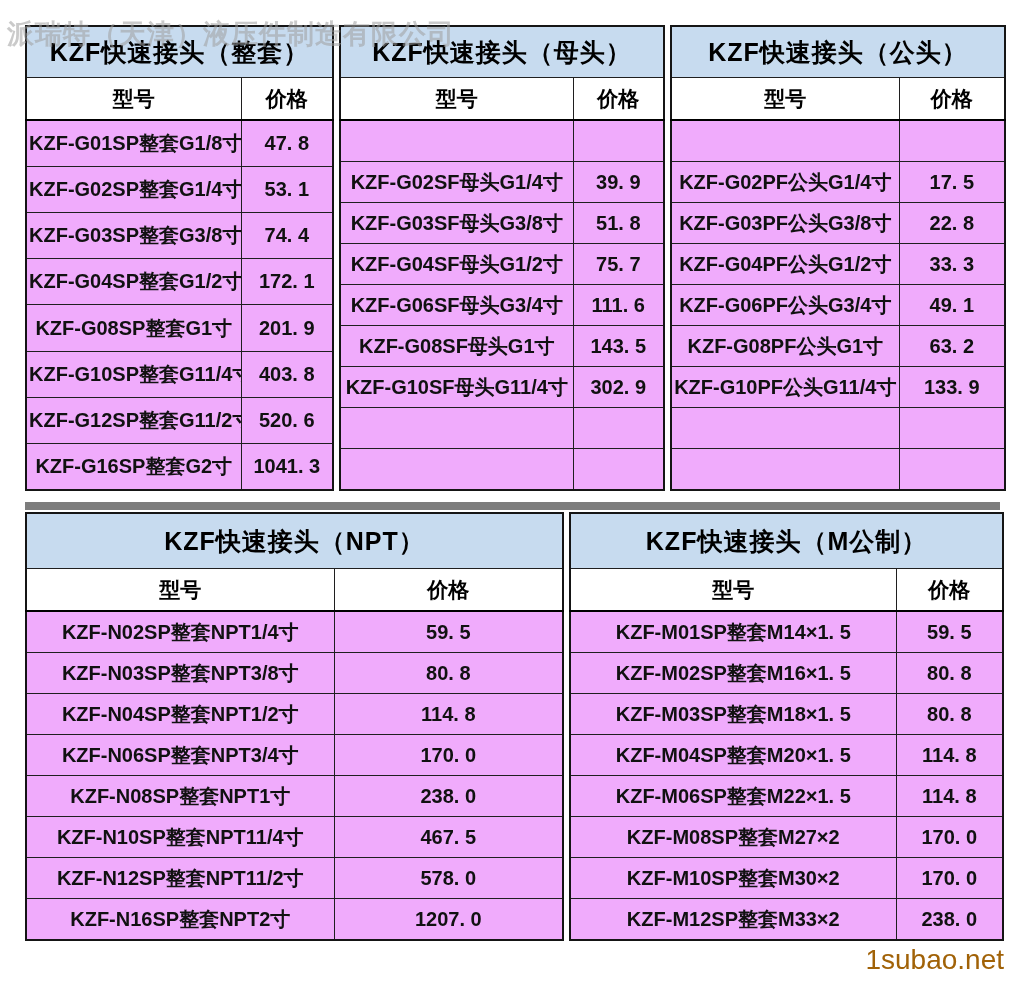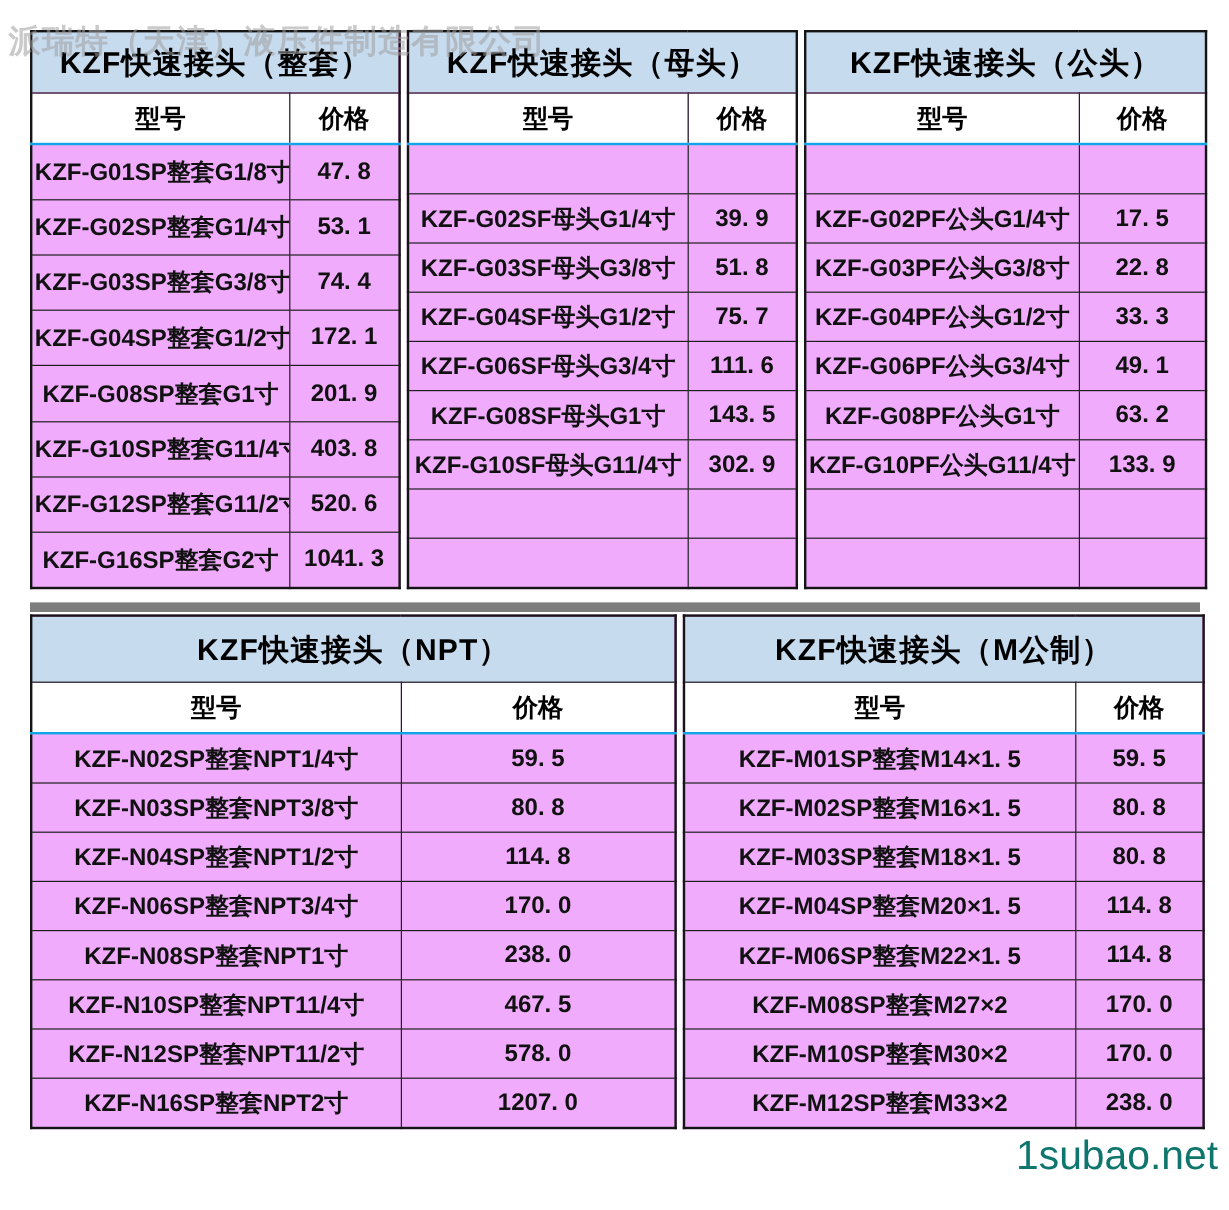--- a/index.html
+++ b/index.html
@@ -14,23 +14,23 @@
 
   
   .wm-company{
     position:absolute;left:7px;top:16px;
     font-size:27px;font-weight:bold;
     color:rgba(158,158,158,0.55);
     letter-spacing:1px;
     z-index:6;white-space:nowrap;
   }
   .wm-site{
-    position:absolute;right:9px;top:944px;
-    font-size:34px;font-weight:normal;
-    color:#0f766e;
+    position:absolute;right:20px;top:944px;
+    font-size:28px;font-weight:normal;
+    color:#a16207;
     z-index:6;white-space:nowrap;
   }
 
   
   .top-section{position:absolute;left:25px;top:25px;display:flex;gap:5px;}
   .bottom-section{position:absolute;left:25px;top:512px;display:flex;gap:5px;}
   .divider-bar{
     position:absolute;left:25px;top:502px;
     width:975px;height:8px;
     background:#7d7d7d;
@@ -53,21 +53,21 @@
     background:#c7dbef;
     height:50px;
     font-size:25px;font-weight:bold;
     border-bottom:2px solid #151515;
     letter-spacing:1px;
   }
   .bottom-section th.title-cell{height:54px;text-align:center;}
   tr.colhead-row th{
     height:41px;
     font-size:21px;font-weight:bold;
-    border-bottom:2px solid #0ea5e9;
+    border-bottom:2px solid #000000;
     background:#ffffff;
   }
   table.ptable td{
     height:40px;
     font-size:20px;font-weight:bold;
     color:#111111;
   }
 
   
   .t-fullset{width:307px;} .t-fullset .c-model{width:215px;} .t-fullset .c-price{width:92px;}

